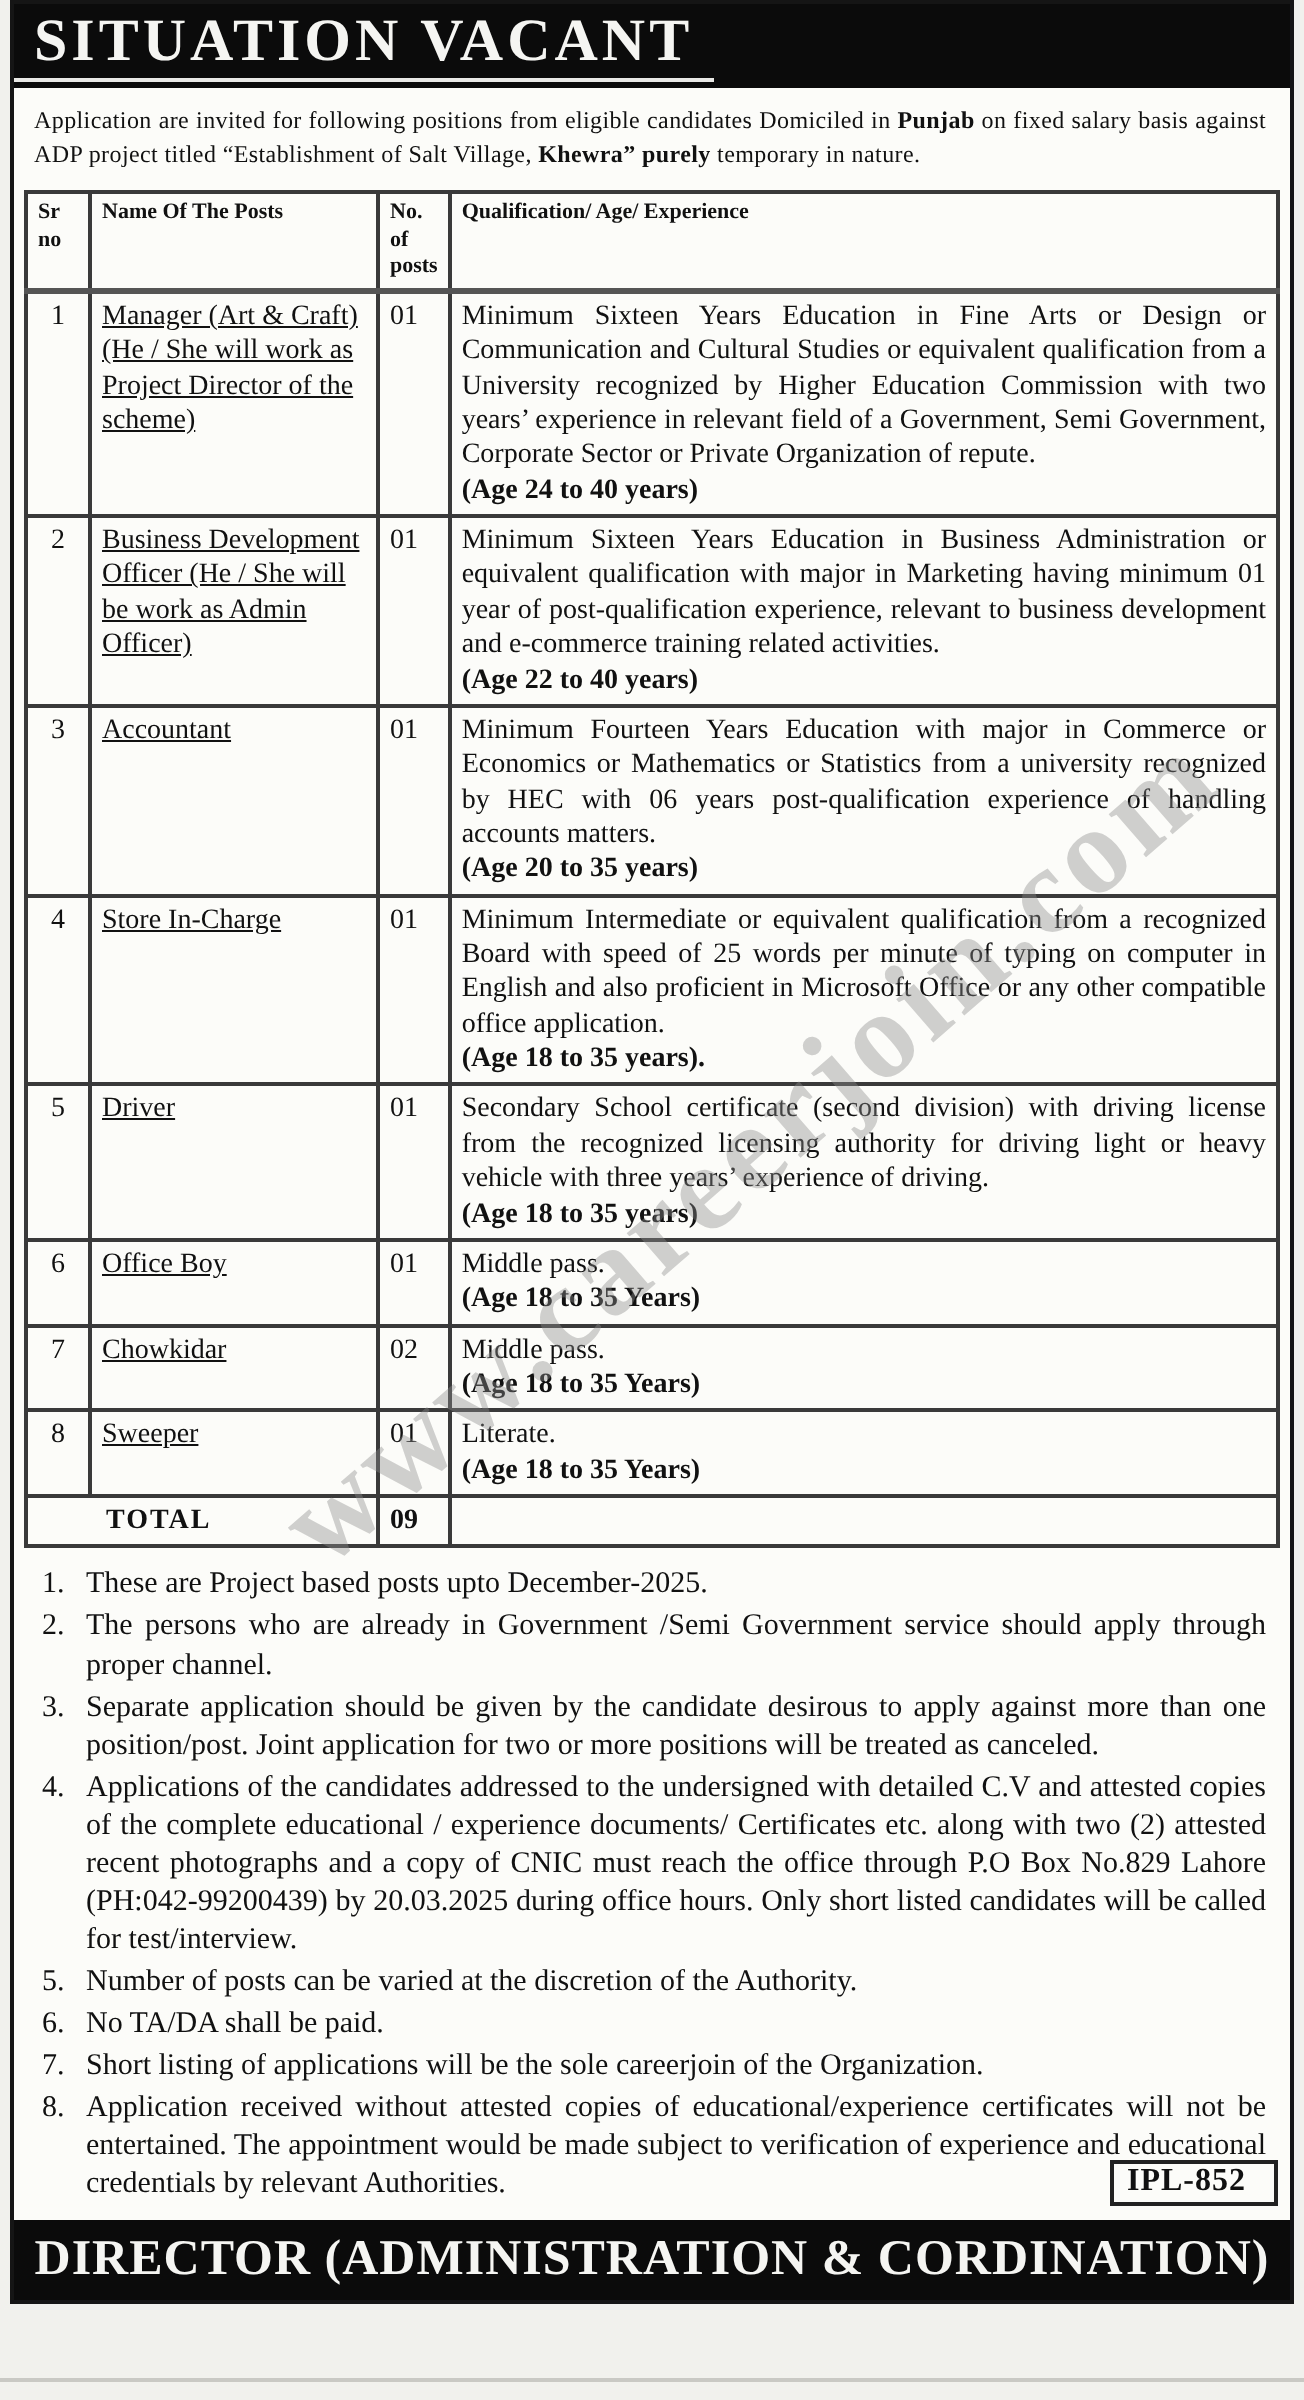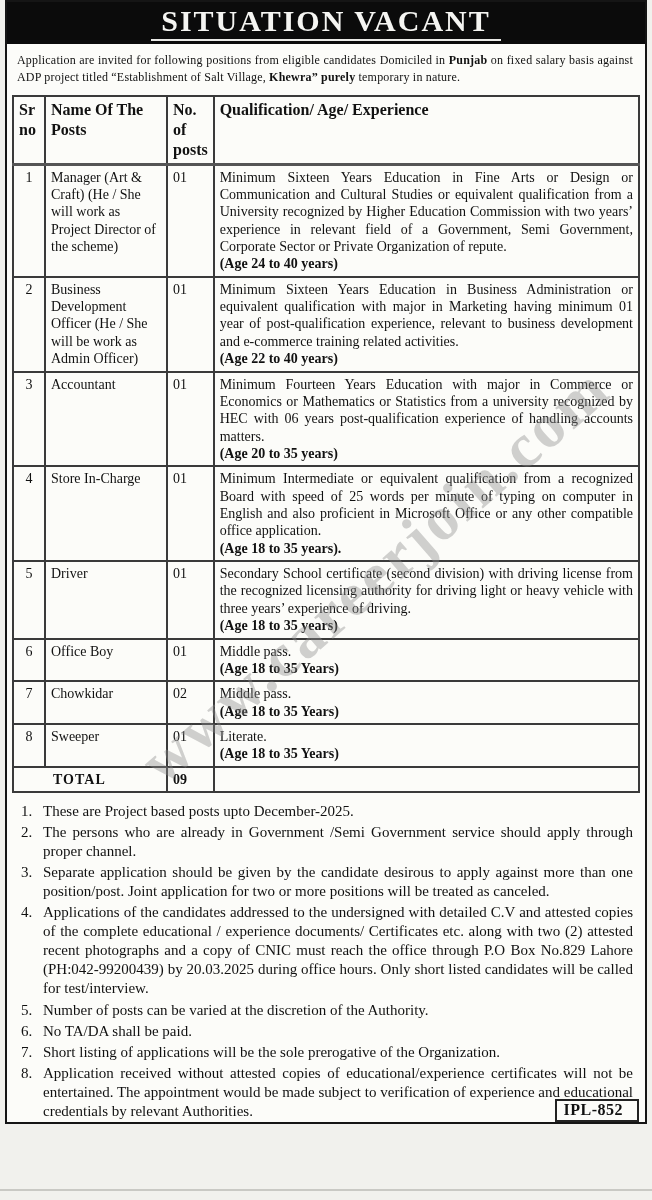--- a/index.html
+++ b/index.html
@@ -15,21 +15,21 @@
   .ad {
     position: absolute;
     left: 5px; top: 0;
     width: 642px;
     border: 2px solid #151515;
     background: #fcfcf9;
   }
   .title-bar {
     background: #0b0b0b;
     height: 42px;
-    display: flex; align-items: center; justify-content: center;
+    display: flex; align-items: center; justify-content: flex-start;
   }
   .title-bar span {
     color: #f5f5f2;
     font-size: 30px;
     font-weight: 600;
     letter-spacing: 2px;
     border-bottom: 2px solid #e9e9e6;
     padding: 0 10px 2px 10px;
     line-height: 1.05;
   }
@@ -48,25 +48,25 @@
     font-size: 14px;
     line-height: 1.24;
   }
   table.posts th, table.posts td {
     border: 2px solid #3a3a3a;
     vertical-align: top;
     padding: 3px 5px;
   }
   table.posts th {
     text-align: left;
-    font-size: 16px;
+    font-size: 11px;
     border-bottom: 3px solid #555;
   }
   td.sr { width: 32px; text-align: center; }
-  td.name { width: 122px; }
+  td.name { width: 144px; text-decoration: underline; }
   td.num { width: 24px; }
   td.qual { text-align: justify; }
   .age { font-weight: 700; display: block; }
   tr.total-row td { font-weight: 700; }
   tr.total-row .total-label { text-align: left; letter-spacing: 1px; font-size: 14px; padding-left: 39px; }
   .notes {
     padding: 9px 10px 0 8px;
     font-size: 15px;
     line-height: 1.27;
   }
@@ -219,29 +219,32 @@
     <div class="note">
         <span class="n">5.</span>
         <span class="t">Number of posts can be varied at the discretion of the Authority.</span>
       </div>
     <div class="note">
         <span class="n">6.</span>
         <span class="t">No TA/DA shall be paid.</span>
       </div>
     <div class="note">
         <span class="n">7.</span>
-        <span class="t">Short listing of applications will be the sole prerogative of the Organization.</span>
+        <span class="t">Short listing of applications will be the sole careerjoin of the Organization.</span>
       </div>
     <div class="note">
         <span class="n">8.</span>
         <span class="t">Application received without attested copies of educational/experience certificates will not be entertained. The appointment would be made subject to verification of experience and educational credentials by relevant Authorities.</span>
       </div>
   </div>
 
   <div class="ref-row">
     <span class="ref-badge">IPL-852</span>
   </div>
 
+  <div class="footer-bar">
+    <span>DIRECTOR (ADMINISTRATION &amp; CORDINATION)</span>
+  </div>
 
 </div>
 
 <div class="watermark">www.careerjoin.com</div>
 <div class="page-rule"></div>
 
 </body></html>

